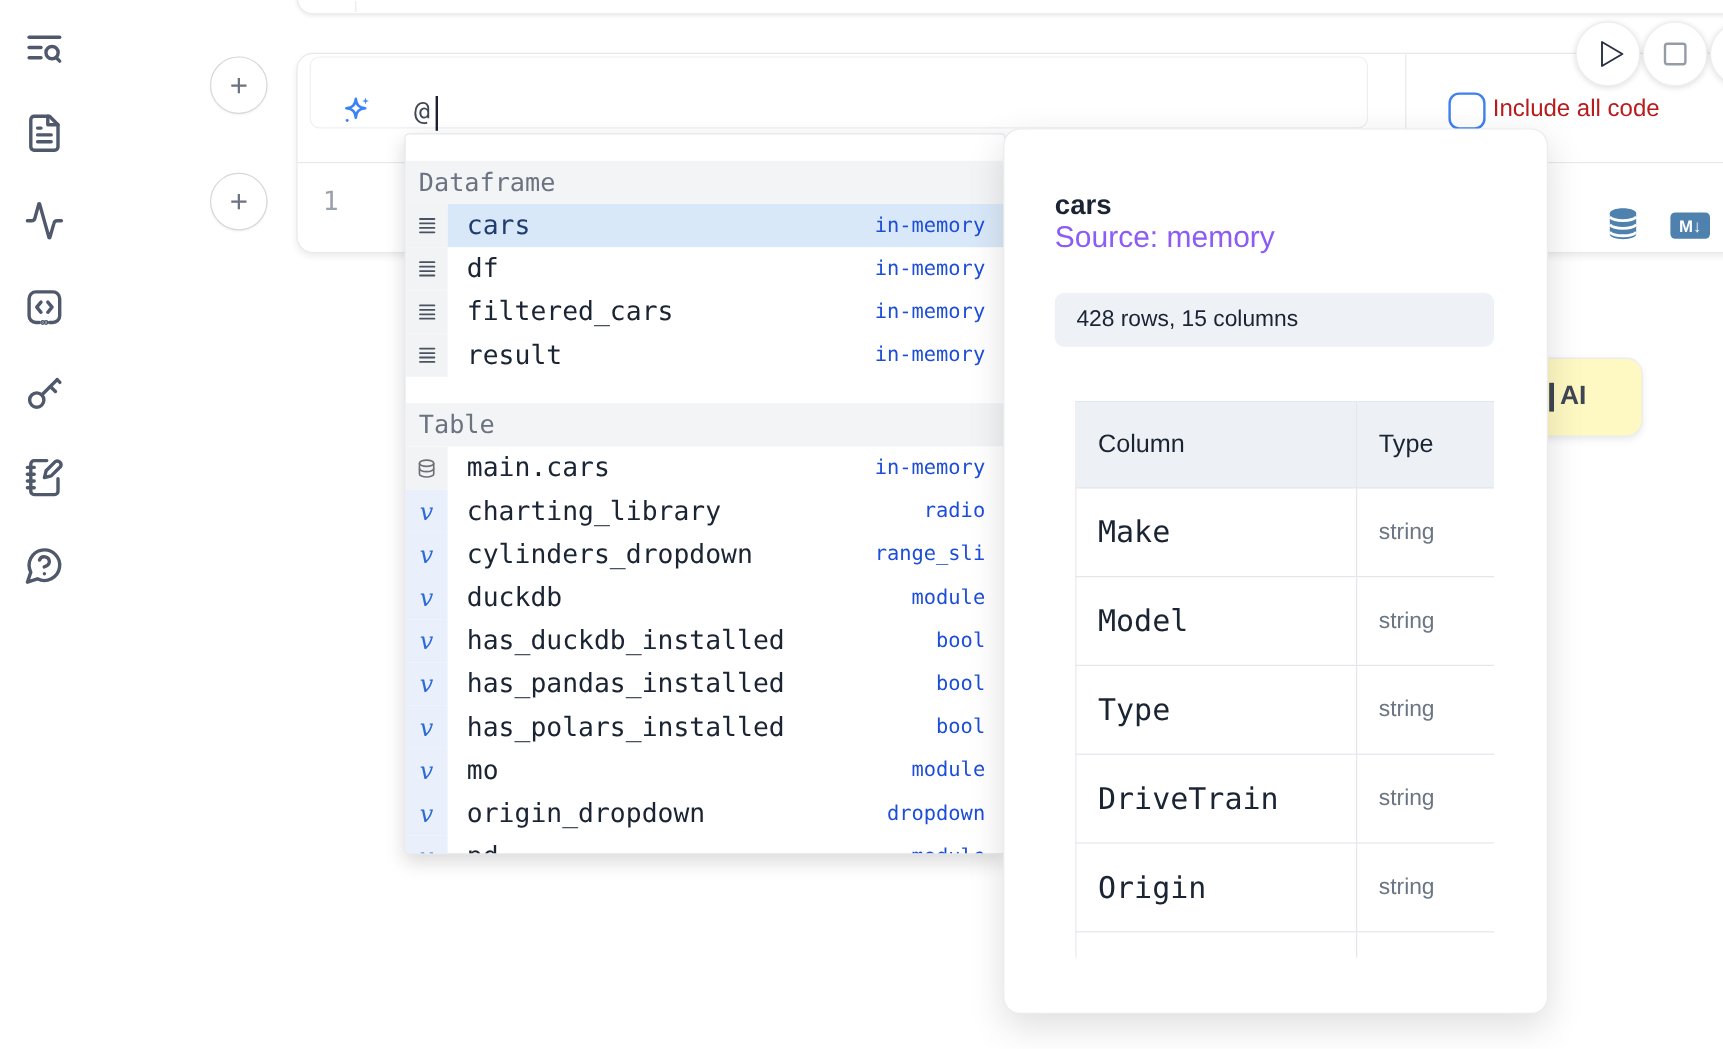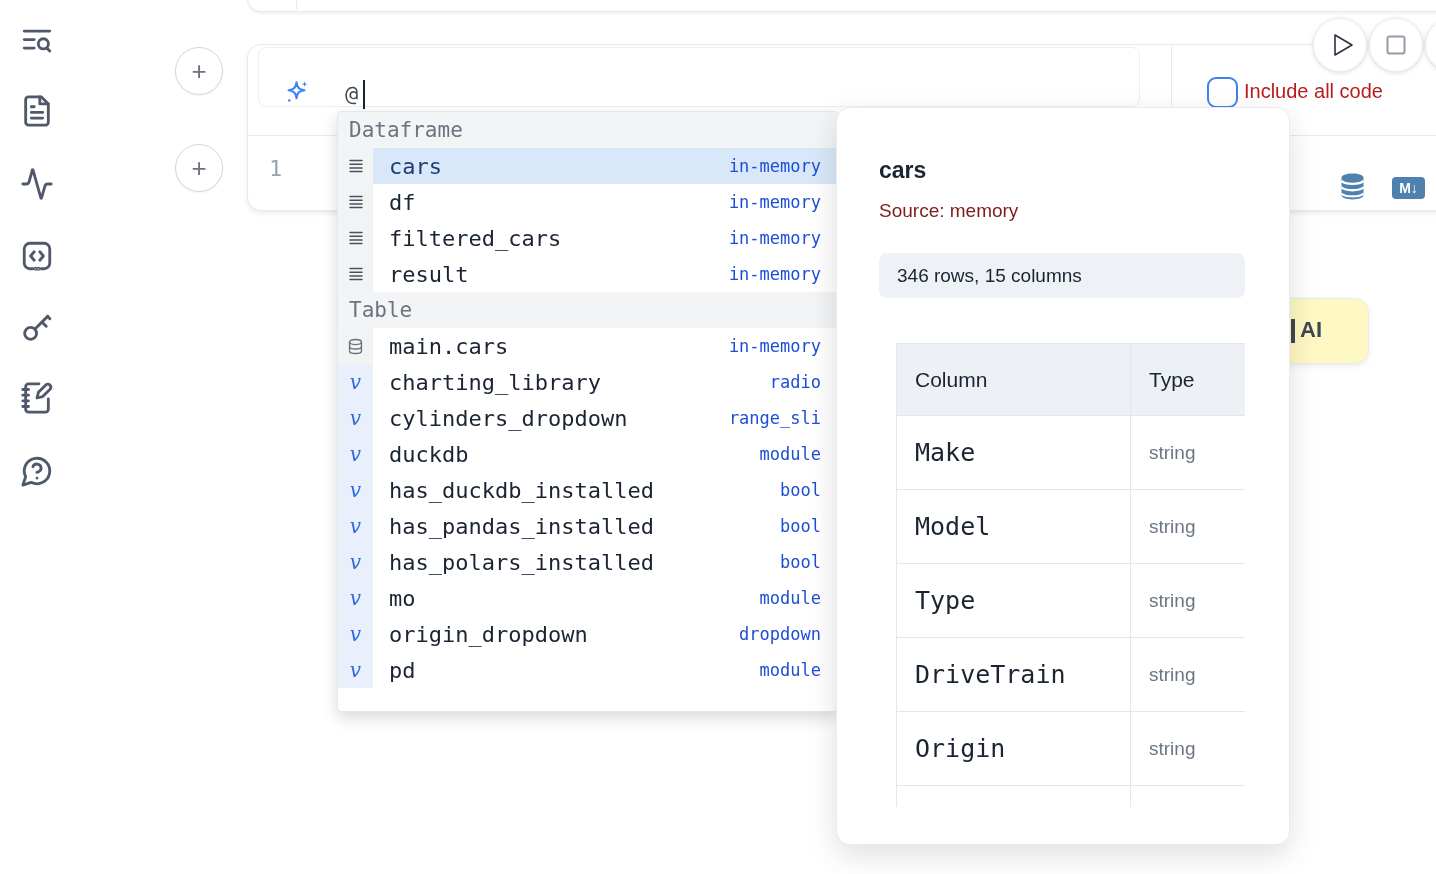--- a/index.html
+++ b/index.html
@@ -44,21 +44,21 @@
   
   .run-btn{position:absolute;top:18px;width:52px;height:52px;border-radius:50%;background:#fff;
            border:1px solid #eceef1;box-shadow:0 1px 5px rgba(0,0,0,.14);z-index:40;cursor:pointer;
            display:flex;align-items:center;justify-content:center;}
   .run-btn svg{width:52px;height:52px;fill:none;stroke-linejoin:round;stroke-linecap:round;}
 
   
   .ac{position:absolute;left:337px;top:111px;width:499px;height:599px;background:#fff;border:1px solid #e4e7eb;
       border-radius:4px;box-shadow:0 6px 16px rgba(0,0,0,.15);z-index:20;overflow:hidden;}
   .ac-header{height:36px;line-height:36px;background:#f3f4f6;color:#6b7280;font-size:21px;padding-left:11px;
-             font-family:"DejaVu Sans Mono",monospace;}
+             font-family:"DejaVu Sans Mono",monospace;margin-top:22px;}
   .ac-row{display:flex;height:36px;cursor:pointer;}
   .ac-gutter{width:35px;flex:0 0 35px;display:flex;align-items:center;justify-content:center;background:#f2f3f5;}
   .ac-gutter.kind-variable{background:#e9f0fb;}
   .ac-main{flex:1;display:flex;align-items:center;overflow:hidden;white-space:nowrap;}
   .ac-main.selected{background:#d9e8f8;}
   .ac-label{font-family:"DejaVu Sans Mono",monospace;font-size:22px;color:#1a2433;padding-left:16px;}
   .ac-main.selected .ac-label{color:#1f3d70;}
   .ac-detail{font-family:"DejaVu Sans Mono",monospace;font-size:17px;color:#1d4ed8;margin-left:auto;padding-right:16px;text-align:right;}
   .var-glyph{font-family:"DejaVu Serif",serif;font-style:italic;color:#2e6bd6;font-size:20px;line-height:1;}
 
@@ -66,21 +66,21 @@
   .ai-badge{position:absolute;left:1240px;top:298px;width:127px;height:64px;background:#fef9c3;border:1px solid #e9ecef;
             border-radius:14px;box-shadow:0 2px 6px rgba(0,0,0,.08);z-index:15;cursor:pointer;}
   .ai-badge .bar{position:absolute;left:50px;top:20px;width:4px;height:24px;background:#3f4654;}
   .ai-badge .txt{position:absolute;left:59px;top:18px;font-size:22px;font-weight:bold;color:#3f4654;}
 
   
   .popup{position:absolute;left:836px;top:107px;width:454px;height:738px;background:#fff;border:1px solid #e9ebee;
          border-radius:14px;box-shadow:0 10px 30px rgba(0,0,0,.13);z-index:30;box-sizing:border-box;
          padding:49px 44px 0 42px;}
   .popup-title{font-size:23px;font-weight:bold;color:#1a2433;}
-  .popup-source{margin-top:16px;font-size:19px;color:#7f1d1d;}
+  .popup-source{font-size:25px;color:#8b5cf6;}
   .popup-pill{margin-top:31px;height:45px;line-height:45px;background:#eef1f6;border-radius:8px;
               padding-left:18px;font-size:19px;color:#1a2433;}
   .popup-tablewrap{margin-top:45px;height:464px;overflow:hidden;margin-left:17px;}
   table.schema{width:368px;border-collapse:collapse;table-layout:fixed;}
   table.schema th,table.schema td{border:1px solid #e3e6eb;text-align:left;padding:0 0 0 18px;}
   table.schema th{height:71px;background:#edf1f6;font-size:21px;font-weight:normal;color:#1a2433;}
   table.schema td{height:73px;}
   td.col-name{font-family:"DejaVu Sans Mono",monospace;font-size:25px;color:#1a2433;}
   td.col-type{font-size:19px;color:#6b7684;}
   col.c1{width:234px;} col.c2{width:134px;}
@@ -337,21 +337,21 @@
   </div>
 
 <div class="ai-badge">
   <span class="bar"></span>
   <span class="txt">AI</span>
 </div>
 
 <div class="popup">
   <div class="popup-title">cars</div>
   <div class="popup-source">Source: memory</div>
-  <div class="popup-pill">346 rows, 15 columns</div>
+  <div class="popup-pill">428 rows, 15 columns</div>
   <div class="popup-tablewrap">
     <table class="schema">
       <colgroup>
           <col class="c1">
           <col class="c2">
         </colgroup>
       <thead>
           <tr id="schema-head">
             <th>Column</th>
             <th>Type</th>

